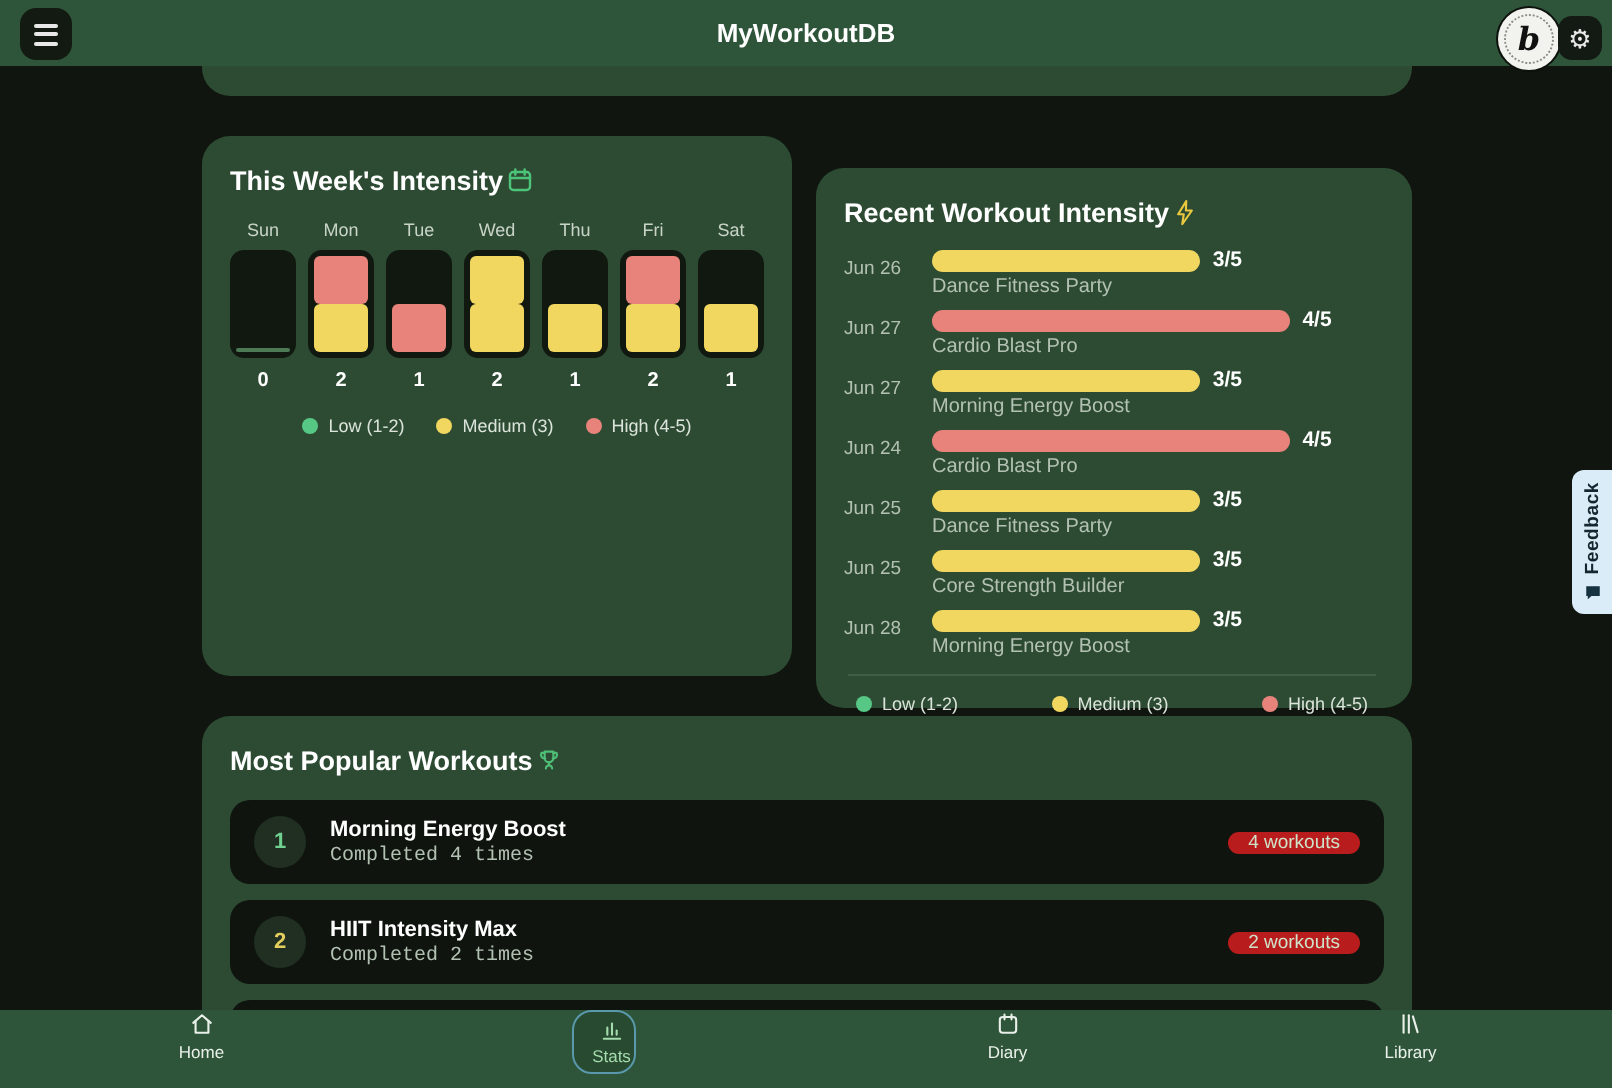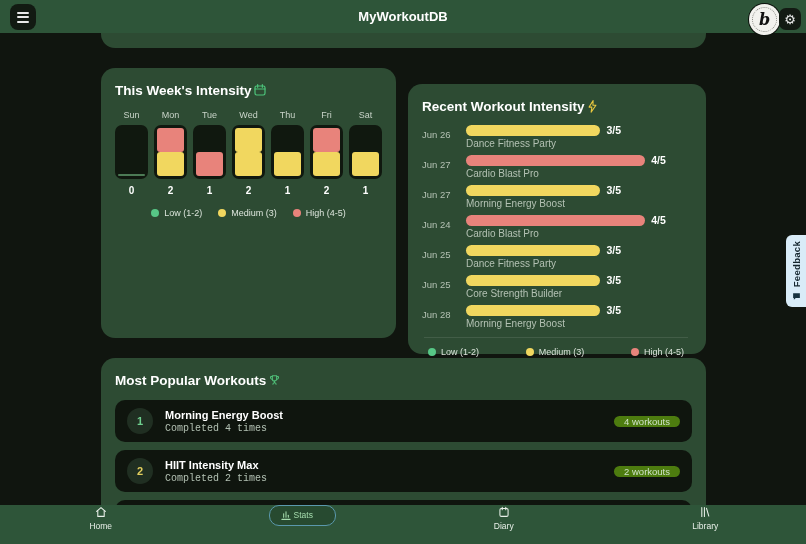--- a/index.html
+++ b/index.html
@@ -97,21 +97,21 @@
     width:26px; height:26px; border-radius:50%; background:#202f22; flex:none;
     display:flex; align-items:center; justify-content:center;
     font-size:11px; font-weight:bold;
   }
   .rank-1 { color:#6fd08f; }
   .rank-2 { color:#e3cf5e; }
   .popular-texts { flex:1; min-width:0; }
   .popular-name { font-size:11px; font-weight:bold; color:#fff; }
   .popular-sub { font-size:10px; color:#b3c1b3; margin-top:2px;font-family:Liberation Mono, monospace; }
   .count-badge {
-    background:#4d7c0f; color:#cfe2c9; font-size:9.5px;
+    background:#b91c1c; color:#cfe2c9; font-size:9.5px;
     border-radius:11px; padding:0 10px; flex:none;
   }
   
   .feedback-tab {
     position:absolute; right:0; top:235px; width:20px; height:72px;
     background:var(--feedback_bg); border-radius:6px 0 0 6px; z-index:12;
     display:flex; flex-direction:column; align-items:center; justify-content:center; gap:4px;
     cursor:pointer;
   }
   .feedback-text {
@@ -125,21 +125,21 @@
     background:var(--topbar); z-index:10; display:flex;
   }
   .nav-item {
     flex:1; display:flex; flex-direction:column; align-items:center; justify-content:flex-start;
     gap:2px; color:#e9f0e9; cursor:pointer;
   }
   .nav-label { font-size:8.5px; }
   .nav-icon { width:14px; height:14px; }
   .nav-active-box {
     border:1.5px solid #5a98ac; border-radius:10px; background:rgba(10,25,12,0.18);
-    padding:2px 22px 3px 9px; display:flex; flex-direction:row; align-items:center; gap:1px;
+    padding:2px 2px 3px 9px; display:flex; flex-direction:column; align-items:center; gap:1px;
     color:#a5dcad;
   }
 </style>
 </head>
 <body>
 
 <div class="topbar">
   <div class="menu-btn">
     <span></span>
       <span></span>

